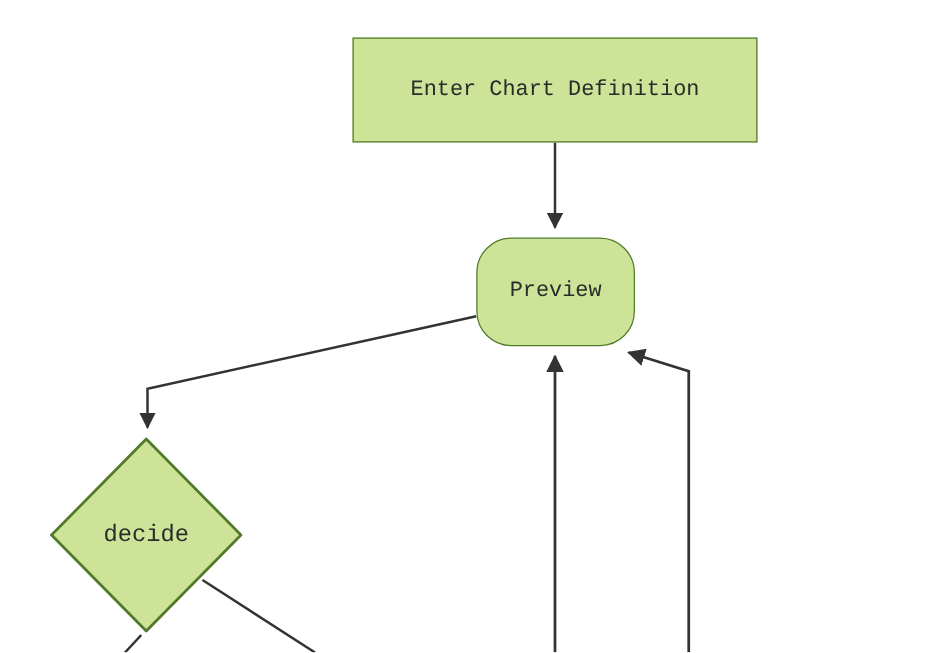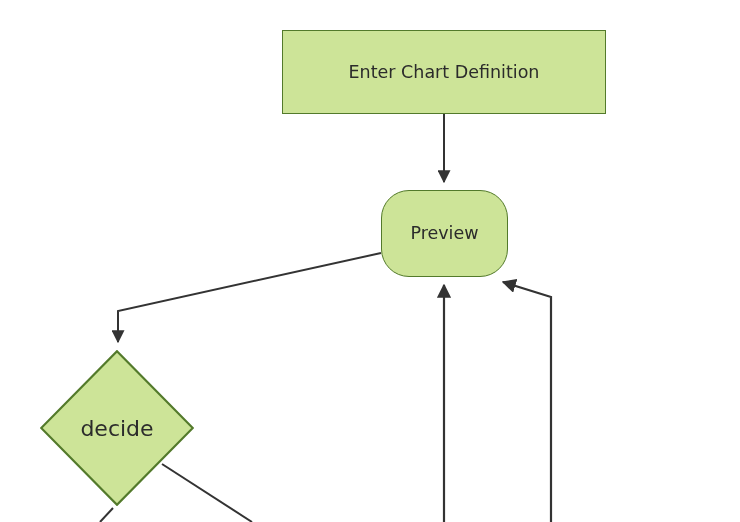--- a/index.html
+++ b/index.html
@@ -9,20 +9,21 @@
   }
   body {
     font-family: "DejaVu Sans", sans-serif;
   }
   #canvas {
     position: relative;
     width: 740px;
     height: 522px;
     background: #ffffff;
     overflow: hidden;
+    font-family: Liberation Mono, monospace;
   }
   #edge-layer {
     position: absolute;
     left: 0;
     top: 0;
     width: 740px;
     height: 522px;
   }
   .node {
     position: absolute;
@@ -54,21 +55,21 @@
     position: absolute;
     left: 0;
     top: 0;
     width: 100%;
     height: 100%;
   }
   .node-diamond-label {
     position: relative;
     z-index: 2;
     color: #2b2b2b;
-    font-size: 22px;
+    font-size: 19px;
     white-space: nowrap;
   }
 </style>
 </head>
 <body>
 
 <div id="canvas">
 
   <svg id="edge-layer" viewBox="0 0 740 522" width="740" height="522" xmlns="http://www.w3.org/2000/svg">
     <defs>

